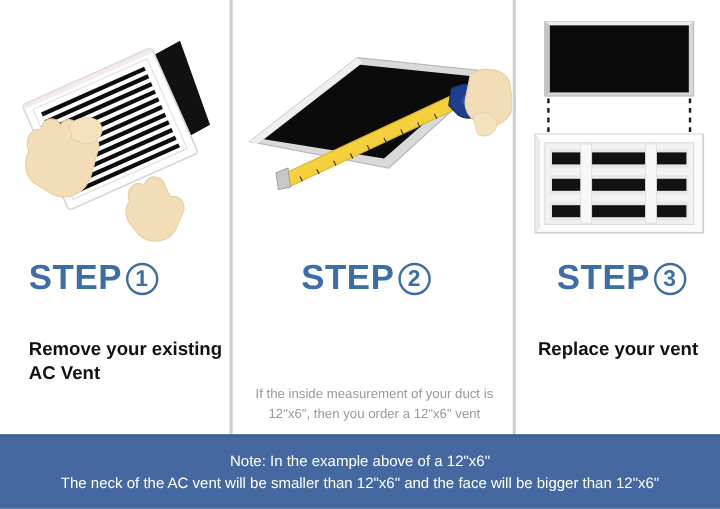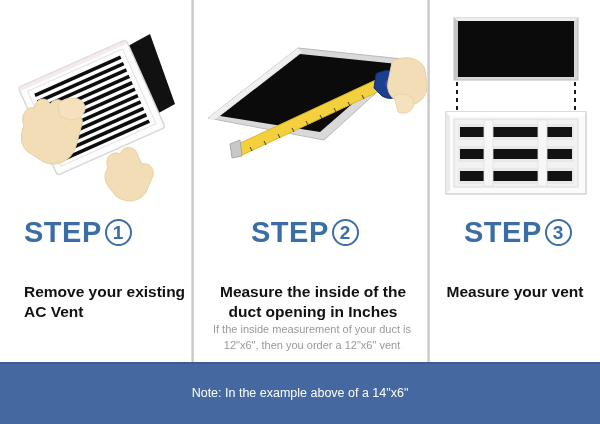--- a/index.html
+++ b/index.html
@@ -214,21 +214,20 @@
         <path d="M198 62 C210 54 228 58 231 70 L233 86 C233 100 220 108 208 104
                  C198 100 192 92 194 82 Z" fill="#f3ddb6" stroke="#e6cfa4" stroke-width="1"></path>
         <path d="M200 96 C208 92 218 94 220 102 C221 110 212 116 204 112 Z" fill="#f5e1bd" stroke="#e6cfa4" stroke-width="0.8"></path>
       </svg>
     </div>
 
     <div class="step-head">
       <span class="step-word">STEP</span>
       <span class="step-circle">2</span>
     </div>
-    <div class="caption">Measure the inside of the duct opening in Inches</div>
     <div class="subnote">If the inside measurement of your duct is 12"x6", then you order a 12"x6" vent</div>
   </div>
 
   <div class="panel panel-3">
 
     <div class="art art3">
       <svg width="170" height="215" viewBox="0 0 170 215" xmlns="http://www.w3.org/2000/svg">
 
         <rect x="24" y="18" width="124" height="62" fill="#d7d7d7" stroke="#bdbdbd" stroke-width="1"></rect>
         <rect x="28" y="21" width="116" height="56" fill="#0b0b0b"></rect>
@@ -257,23 +256,24 @@
 
         <polygon points="16,112 156,112 152,116 20,116" fill="#ffffff"></polygon>
         <polygon points="16,112 20,116 20,190 16,194" fill="#eaeaea"></polygon>
       </svg>
     </div>
 
     <div class="step-head">
       <span class="step-word">STEP</span>
       <span class="step-circle">3</span>
     </div>
-    <div class="caption">Measure your vent</div>
+    <div class="caption">Replace your vent</div>
   </div>
 
   <div class="divider d1"></div>
   <div class="divider d2"></div>
 
   <div class="footer">
-    <div class="footer-line">Note: In the example above of a 14"x6"</div>
+    <div class="footer-line">Note: In the example above of a 12"x6"</div>
+    <div class="footer-line">The neck of the AC vent will be smaller than 12"x6" and the face will be bigger than 12"x6"</div>
   </div>
 
 </div>
 
 </body></html>

